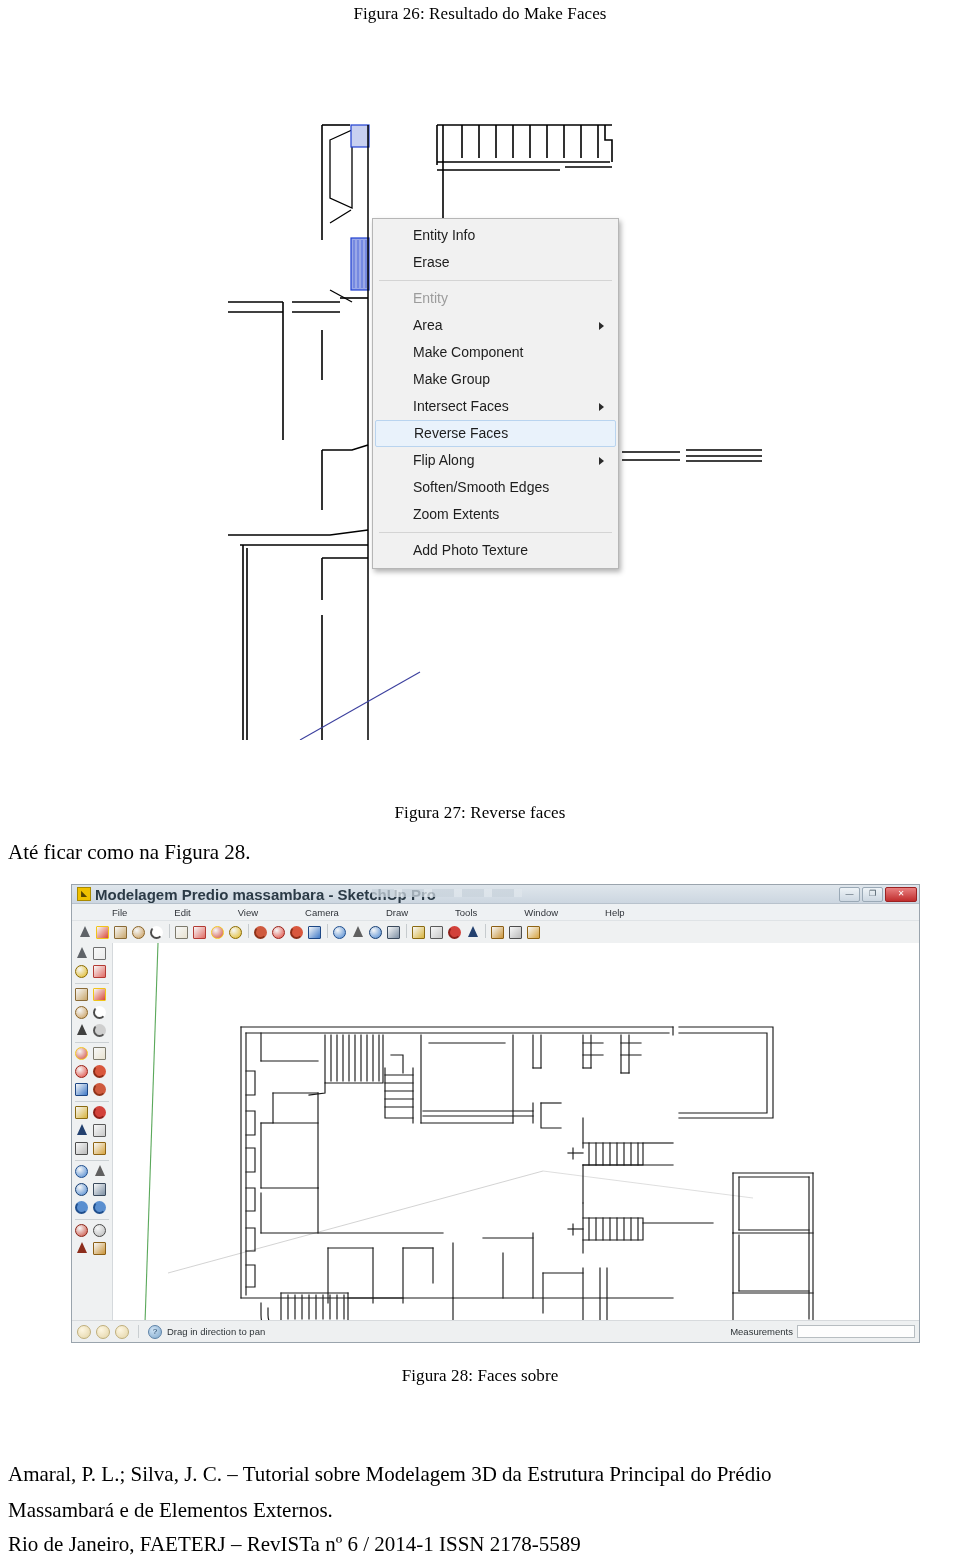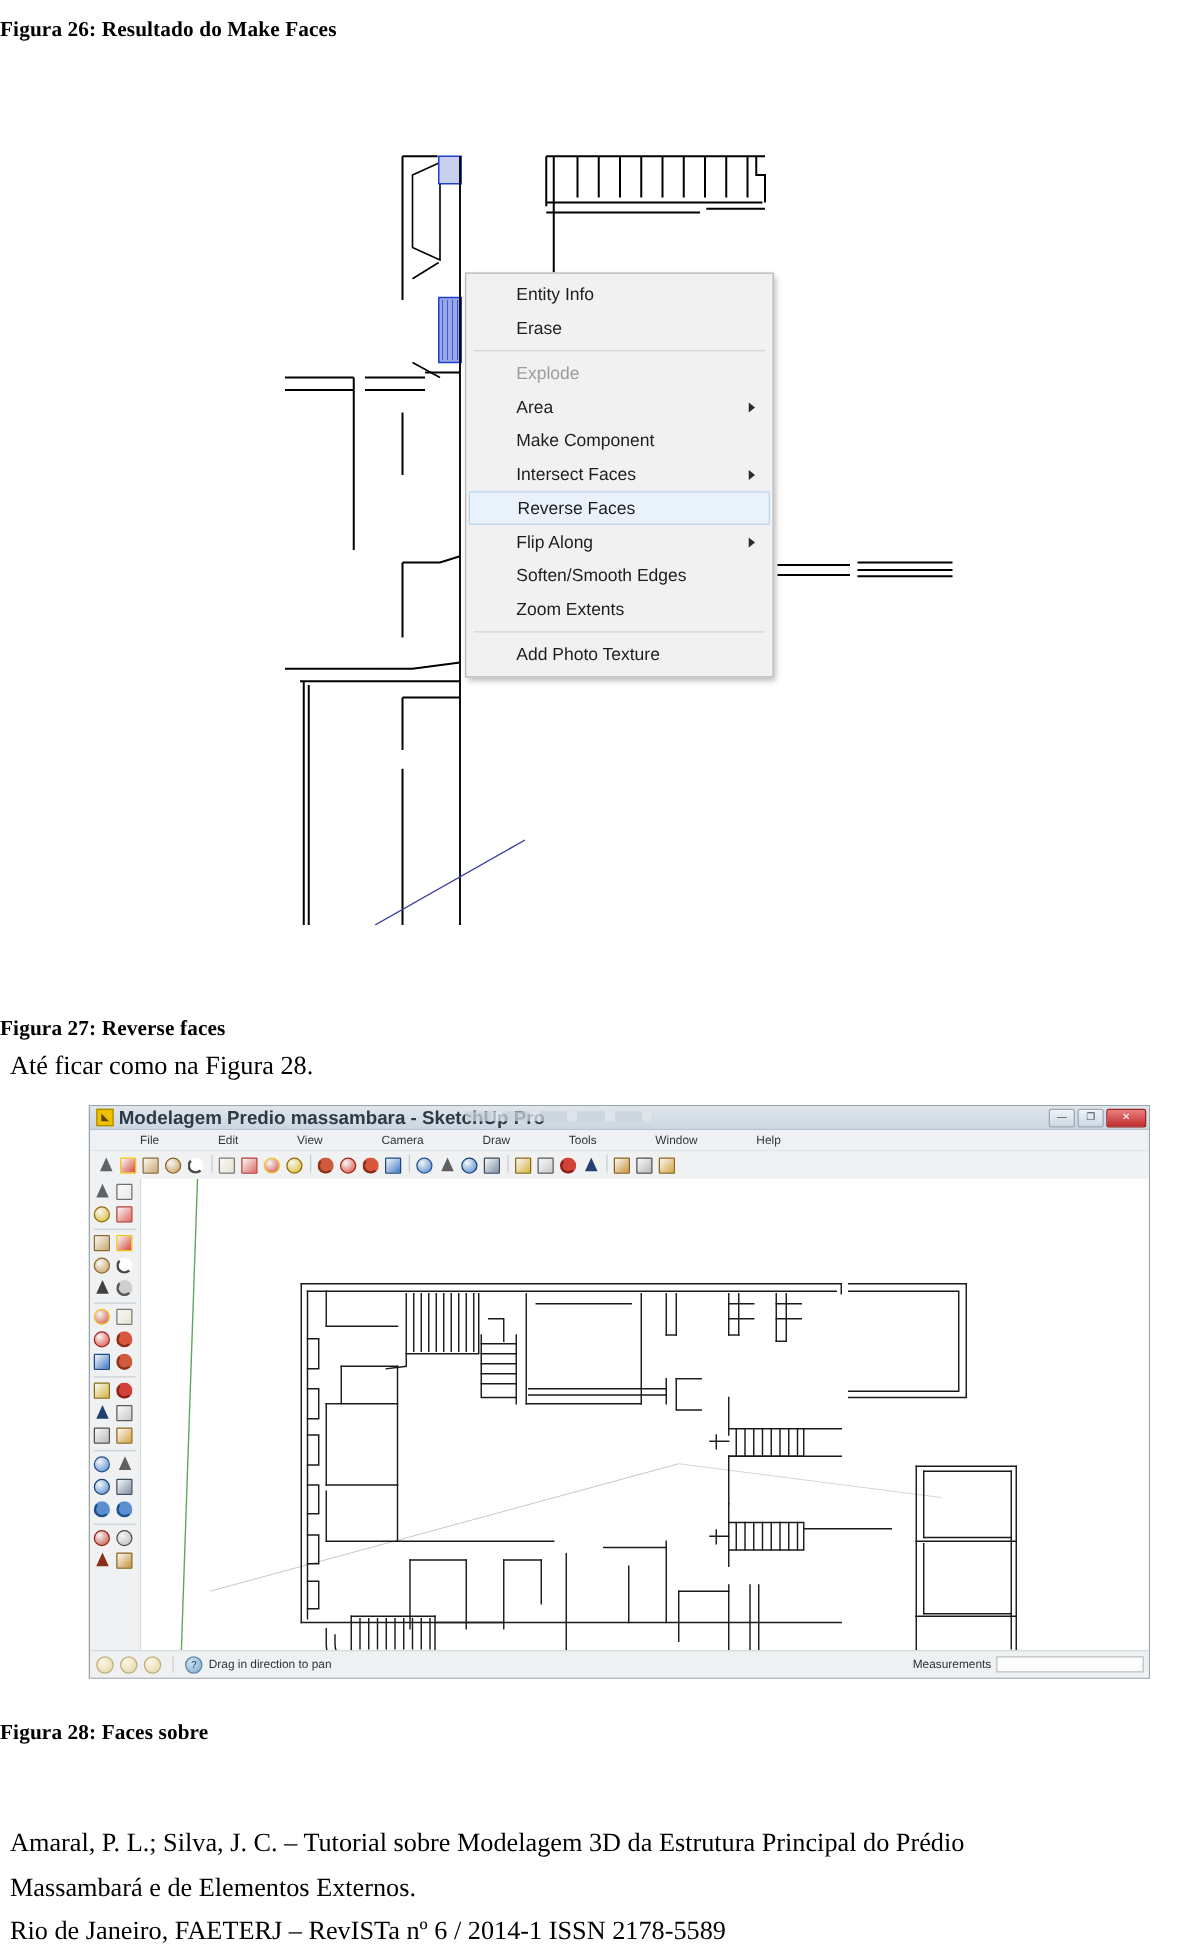--- a/index.html
+++ b/index.html
@@ -13,25 +13,25 @@
     position: relative;
     font-family: "Liberation Serif", serif;
     color: #000;
     overflow: hidden;
   }
 
   
   .caption {
     position: absolute;
     width: 100%;
+    text-align: center;
     font-family: "Liberation Serif", serif;
-    font-weight: bold;
+    font-weight: normal;
     font-size: 17px;
     letter-spacing: 0.1px;
-    margin-top: 10px;
   }
   .bodytext {
     position: absolute;
     font-family: Liberation Serif, serif;
     font-size: 21px;
   }
 
   
   #fig27 {
     position: absolute;
@@ -365,23 +365,24 @@
       <path d="M300 700 L420 632" stroke="#3b3f9e" stroke-width="1.1"></path>
       <path d="M372 660 L520 560" stroke="#3b3f9e" stroke-width="1.1" opacity="0"></path>
     </g>
   </svg>
 </div>
 
 <div id="context-menu">
     <div class="menu-item"><span>Entity Info</span></div>
     <div class="menu-item"><span>Erase</span></div>
     <div class="menu-sep"></div>
-    <div class="menu-item disabled"><span>Explode</span></div>
+    <div class="menu-item disabled"><span>Entity</span></div>
     <div class="menu-item"><span>Area</span><span class="menu-arrow"></span></div>
     <div class="menu-item"><span>Make Component</span></div>
+    <div class="menu-item"><span>Make Group</span></div>
     <div class="menu-item"><span>Intersect Faces</span><span class="menu-arrow"></span></div>
     <div class="menu-item selected"><span>Reverse Faces</span></div>
     <div class="menu-item"><span>Flip Along</span><span class="menu-arrow"></span></div>
     <div class="menu-item"><span>Soften/Smooth Edges</span></div>
     <div class="menu-item"><span>Zoom Extents</span></div>
     <div class="menu-sep"></div>
     <div class="menu-item"><span>Add Photo Texture</span></div>
   </div>
 
 <div class="caption" style="top:803px;">Figura 27: Reverse faces</div>

